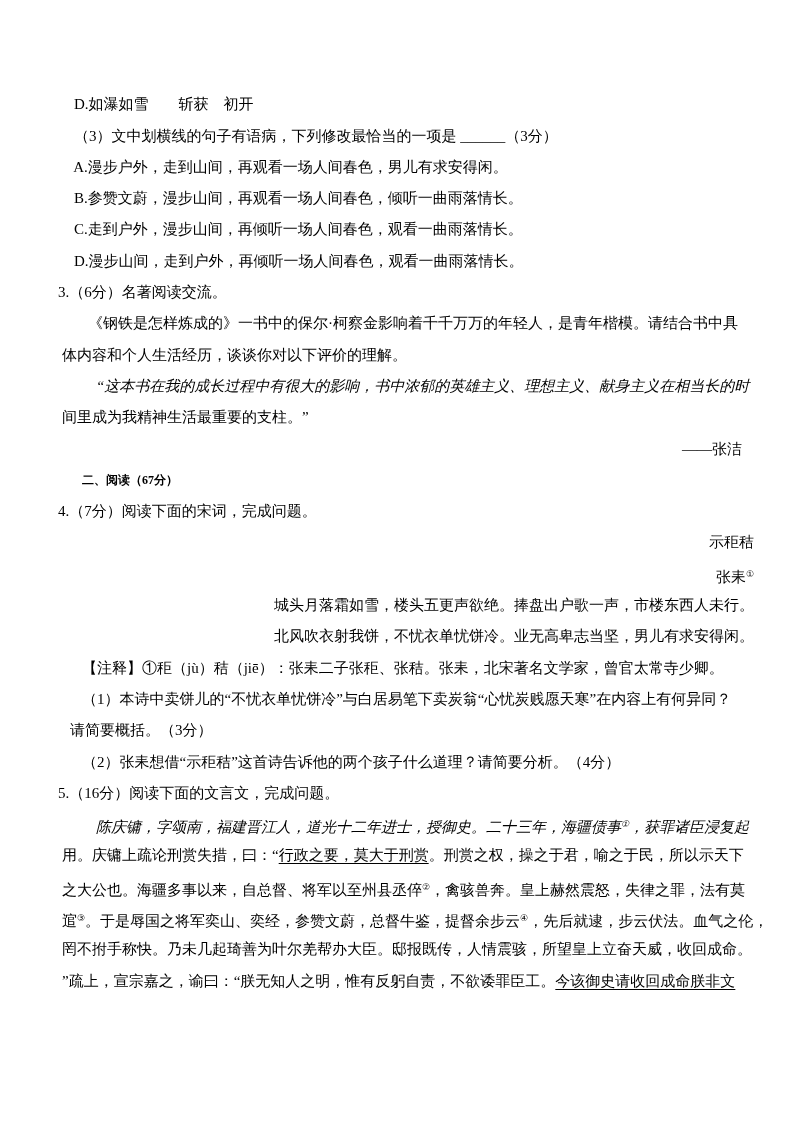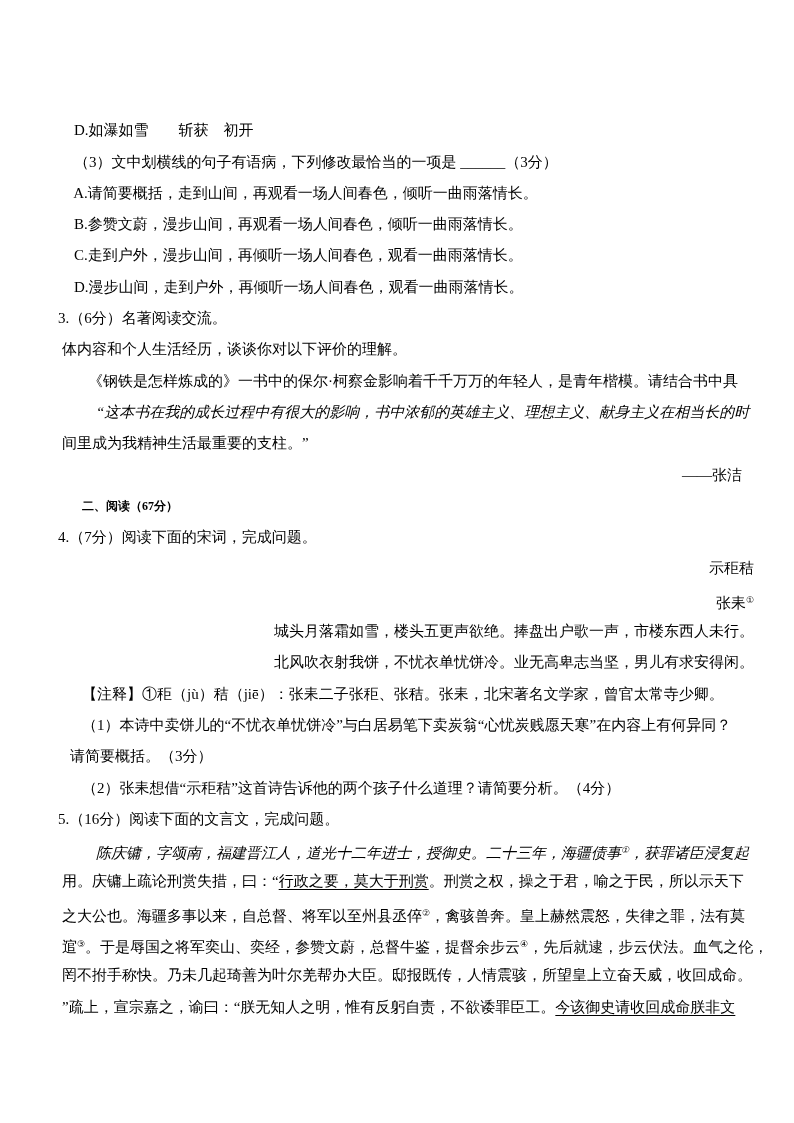--- a/index.html
+++ b/index.html
@@ -11,21 +11,21 @@
     width: 794px;
     height: 1123px;
     color: #000000;
     font-family: "Liberation Serif", "DejaVu Serif", serif;
     overflow: hidden;
   }
   .page {
     box-sizing: border-box;
     width: 794px;
     height: 817px;
-    padding: 84px 40px 0 43px;
+    padding: 58px 40px 0 43px;
   }
   .line {
     font-size: 15px;
     line-height: 31.3px;
     height: 31.3px;
     white-space: pre;
   }
   .ind1  { padding-left: 16px; }   
   .ind1b { padding-left: 24px; }   
   .indh  { padding-left: 12px; }   
@@ -52,40 +52,40 @@
 
   <div class="line ind1">
     <span>D.如瀑如雪　　斩获　初开</span>
   </div>
 
   <div class="line ind1">
     <span>（3）文中划横线的句子有语病，下列修改最恰当的一项是 </span><span class="blank">______</span><span>（3分）</span>
   </div>
 
   <div class="line ind1">
-    <span>A.请简要概括，走到山间，再观看一场人间春色，倾听一曲雨落情长。</span>
+    <span>A.漫步户外，走到山间，再观看一场人间春色，男儿有求安得闲。</span>
   </div>
   <div class="line ind1">
     <span>B.参赞文蔚，漫步山间，再观看一场人间春色，倾听一曲雨落情长。</span>
   </div>
   <div class="line ind1">
     <span>C.走到户外，漫步山间，再倾听一场人间春色，观看一曲雨落情长。</span>
   </div>
   <div class="line ind1">
     <span>D.漫步山间，走到户外，再倾听一场人间春色，观看一曲雨落情长。</span>
   </div>
 
   <div class="line">
     <span>3.（6分）名著阅读交流。</span>
   </div>
+  <div class="line ind2">
+    <span>《钢铁是怎样炼成的》一书中的保尔·柯察金影响着千千万万的年轻人，是青年楷模。请结合书中具</span>
+  </div>
   <div class="line cont">
     <span>体内容和个人生活经历，谈谈你对以下评价的理解。</span>
-  </div>
-  <div class="line ind2">
-    <span>《钢铁是怎样炼成的》一书中的保尔·柯察金影响着千千万万的年轻人，是青年楷模。请结合书中具</span>
   </div>
   <div class="line ind2b">
     <span>“这本书在我的成长过程中有很大的影响，书中浓郁的英雄主义、理想主义、献身主义在相当长的时</span>
   </div>
   <div class="line cont">
     <span>间里成为我精神生活最重要的支柱。”</span>
   </div>
   <div class="line right">
     <span>——张洁</span>
   </div>

